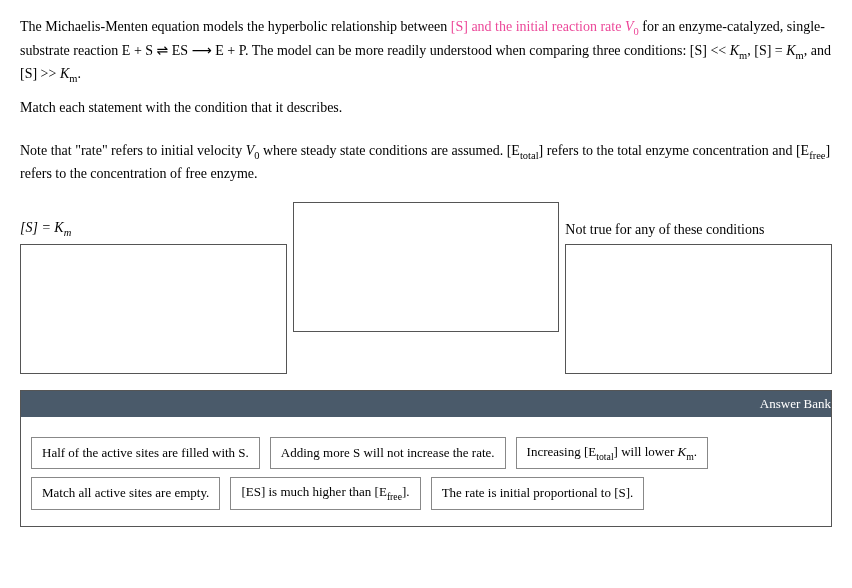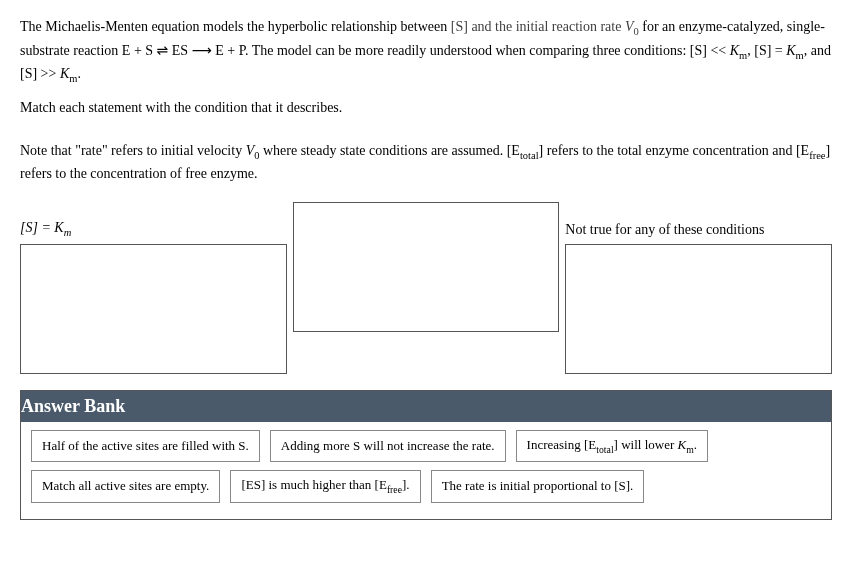--- a/index.html
+++ b/index.html
@@ -9,21 +9,21 @@
       background: #fff;
       color: #000;
       width: 852px;
       min-height: 588px;
       padding: 16px 20px;
     }
     .intro-text {
       line-height: 1.5;
       margin-bottom: 10px;
     }
-    .intro-text .blue { color: #404040; }
+    .intro-text .blue { color: #ec4899; }
     .match-instruction {
       margin-bottom: 22px;
       line-height: 1.5;
     }
     .note-text {
       margin-bottom: 18px;
       line-height: 1.5;
     }
     .columns-area {
       display: flex;
@@ -51,28 +51,29 @@
       border: 1.5px solid #555;
       background: #fff;
     }
     .answer-bank-section {
       border: 1.5px solid #555;
       margin-top: 4px;
     }
     .answer-bank-header {
       background: #4a5a6a;
       color: #fff;
-      text-align: left;
-      font-weight: bold;
-      font-size: 18px;
+      text-align: right;
+      font-weight: normal;
+      font-size: 13px;
       padding: 5px 0;
     }
     .answer-bank-body {
       padding: 8px 10px;
       background: #fff;
+      margin-top: 12px;
     }
     .answer-row {
       display: flex;
       gap: 10px;
       margin-bottom: 8px;
     }
     .answer-card {
       border: 1.5px solid #888;
       padding: 5px 10px;
       font-size: 13px;

